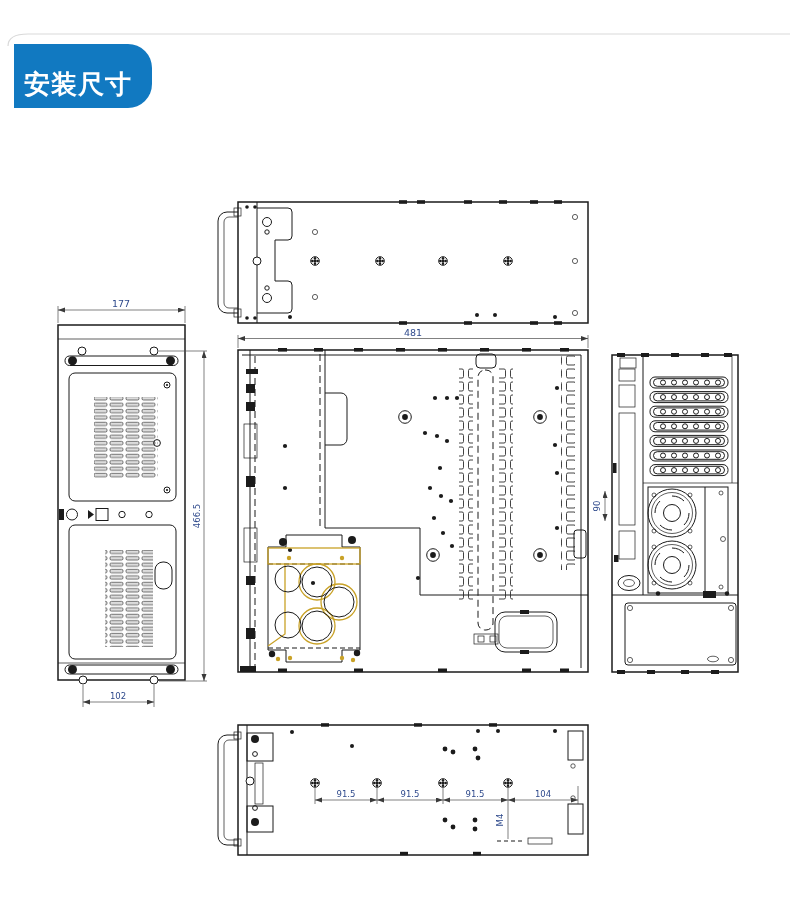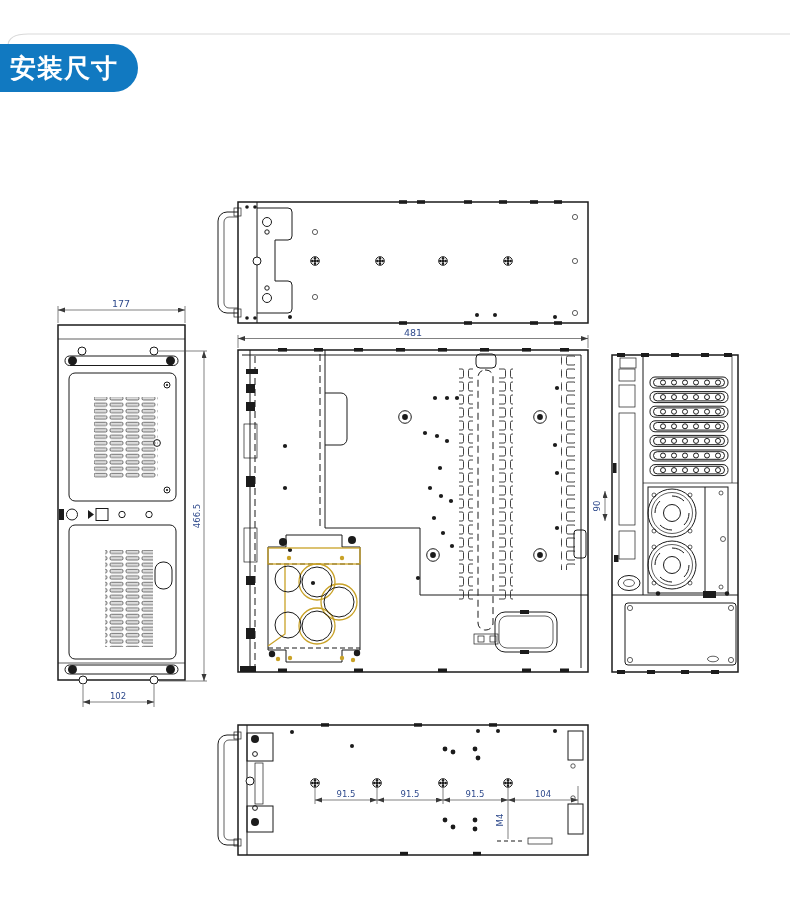--- a/index.html
+++ b/index.html
@@ -14,23 +14,23 @@
   .ln2{stroke-width:1.5;}
   .thin{stroke-width:.7;}
   .fil{fill:var(--c-line);stroke:none;}
   .wht{fill:#ffffff;}
   .dsh{stroke-dasharray:7 4;}
   .dimln{fill:none;stroke:#4a4a4a;stroke-width:.7;}
   .dimtxt{fill:var(--c-dim_text);font-family:"DejaVu Sans",sans-serif;font-size:8.5px;text-anchor:middle;}
   .big{font-size:9.5px;}
   .yl{fill:none;stroke:var(--c-highlight);stroke-width:1.3;}
   .ylf{fill:var(--c-highlight);stroke:none;}
-  .badge{position:absolute;left:0;top:44px;height:48px;line-height:48px;
+  .badge{position:absolute;left:14px;top:44px;height:48px;line-height:48px;
          background:var(--c-badge_bg);color:var(--c-badge_text);
-         font-size:26px;font-weight:bold;padding:0 20px 0 10px;
+         font-size:26px;font-weight:bold;padding:16px 20px 0 10px;
          border-radius:0 24px 24px 0;letter-spacing:1px;}
 </style>
 </head>
 <body>
 
 <div class="canvas">
 
   <svg width="0" height="0" style="position:absolute" aria-hidden="true">
     <defs>
       <marker id="arr" markerWidth="8" markerHeight="6" refX="7" refY="2.5" orient="auto-start-reverse" markerUnits="userSpaceOnUse">

